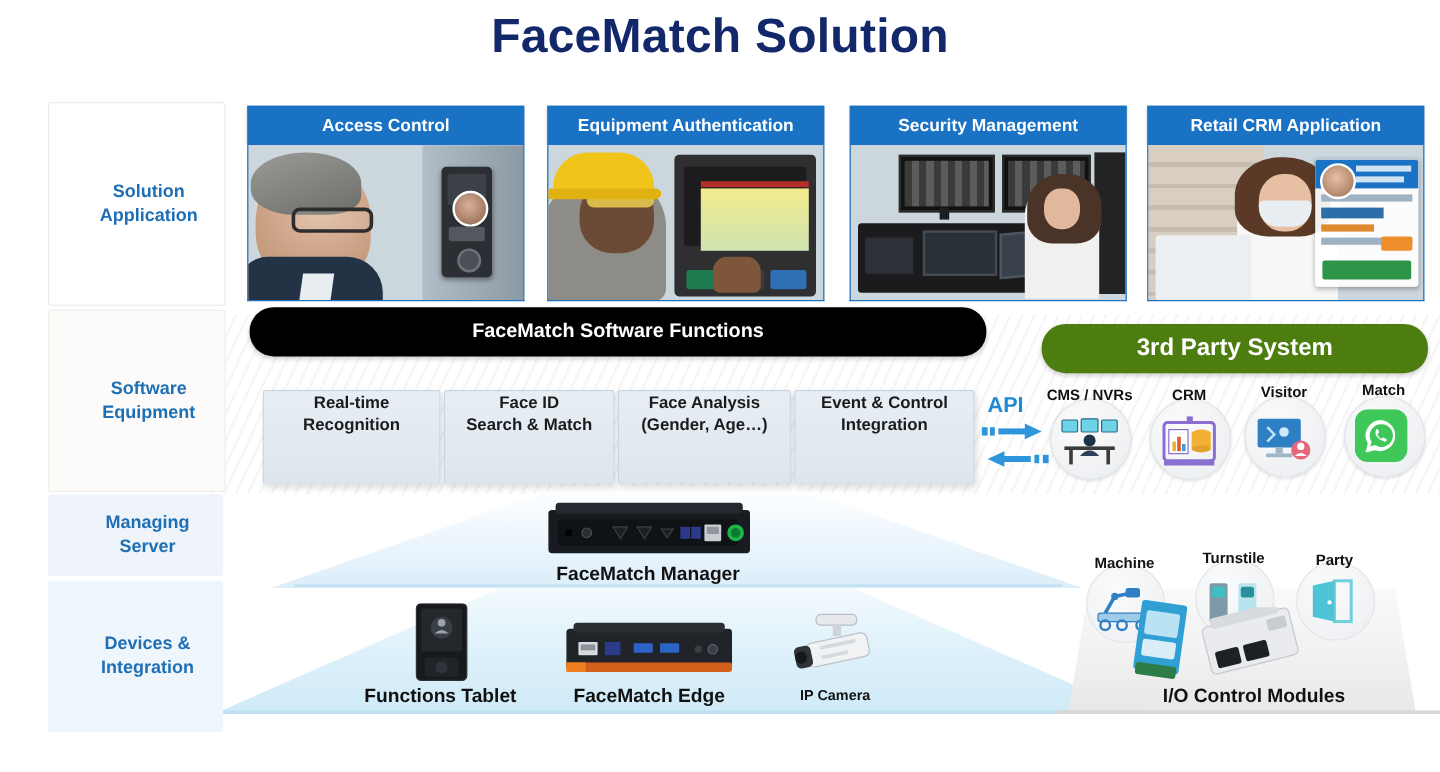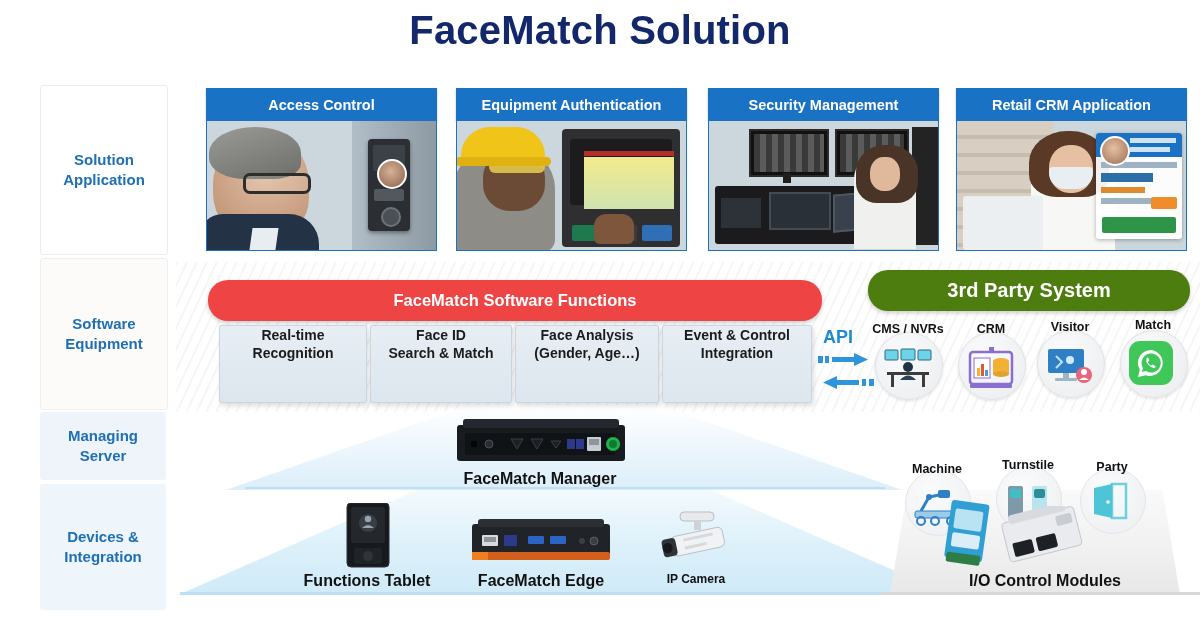--- a/index.html
+++ b/index.html
@@ -16,20 +16,21 @@
     position:absolute;left:0;top:8px;width:1200px;text-align:center;
     font-size:40px;font-weight:bold;color:#13286b;letter-spacing:.2px;
   }
 
   
   .rail-item{
     position:absolute;left:40px;width:126px;
     display:flex;align-items:center;justify-content:center;text-align:center;
     color:#1f6fb5;font-weight:bold;font-size:15px;line-height:1.35;
     border-radius:3px;
+    padding-left:20px;
   }
   .rail-1{top:85px;height:168px;background:#ffffff;border:1px solid #ececec;}
   .rail-2{top:258px;height:150px;background:#fcfbf9;border:1px solid #f0efec;}
   .rail-3{top:412px;height:68px;background:#eef4fa;}
   .rail-4{top:484px;height:126px;background:#eef5fb;}
 
   
   .funnel{position:absolute;}
   .funnel-top{
     left:226px;top:405px;width:676px;height:85px;
@@ -141,21 +142,21 @@
   .p4 .ov .r.big{height:9px;background:#2c6ea8;width:52px;}
   .p4 .ov .r.or{background:#e08a2e;width:44px;}
   .p4 .ov .apply{position:absolute;right:5px;top:64px;width:26px;height:12px;background:#ef8d2a;border-radius:2px;}
   .p4 .ov .confirm{position:absolute;left:6px;bottom:6px;right:6px;height:16px;background:#2e9447;border-radius:2px;}
 
   
   .pill{
     position:absolute;display:flex;align-items:center;justify-content:center;
     color:#fff;font-weight:bold;border-radius:20px;box-shadow:0 2px 4px rgba(0,0,0,.2);
   }
-  .pill-sw{left:208px;top:280px;width:614px;height:41px;background:#ef4444;font-size:16.5px;}
+  .pill-sw{left:208px;top:256px;width:614px;height:41px;background:#000000;font-size:16.5px;}
   .pill-3p{left:868px;top:270px;width:322px;height:41px;background:#4d7c0f;font-size:20px;}
 
   
   .fn{
     position:absolute;top:325px;height:76px;
     background:linear-gradient(180deg,#e7eef4 0%,#dde6ee 100%);
     border:1px solid #c9d5e0;border-radius:2px;
     display:flex;justify-content:center;text-align:center;
     font-size:14px;font-weight:bold;color:#1b1b1b;line-height:1.3;
     box-shadow:2px 3px 5px rgba(0,0,0,.13);

